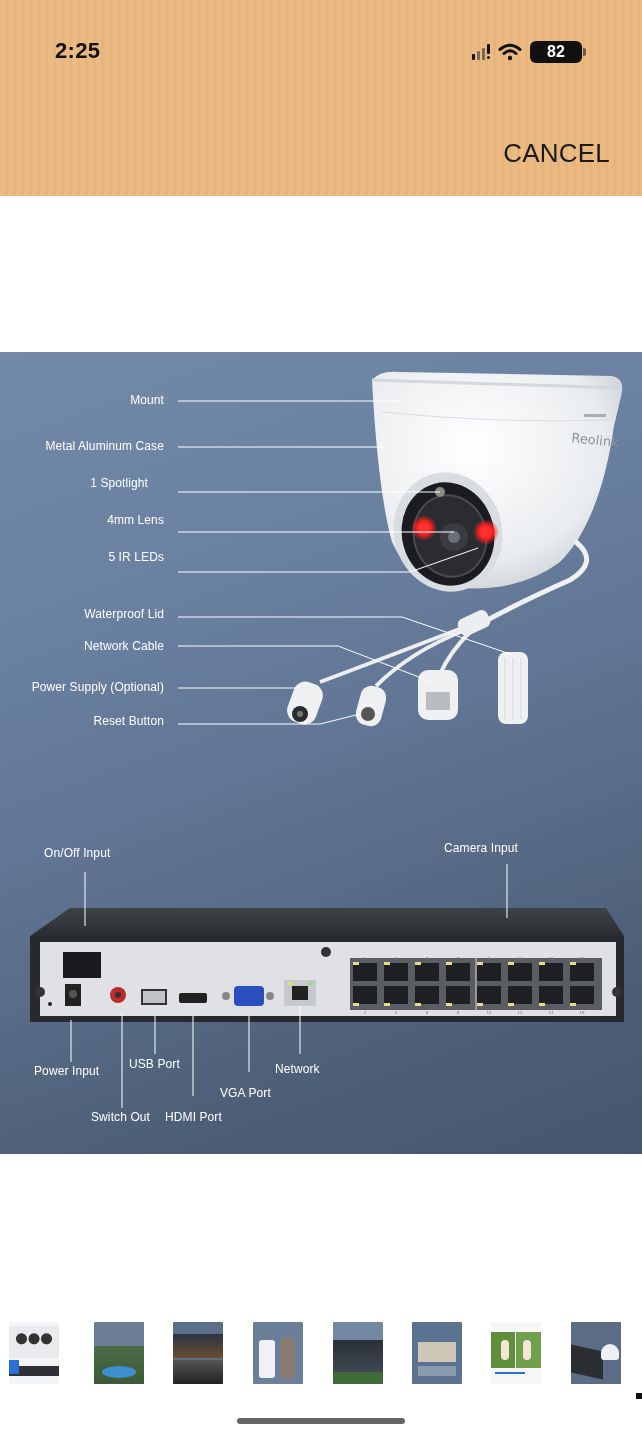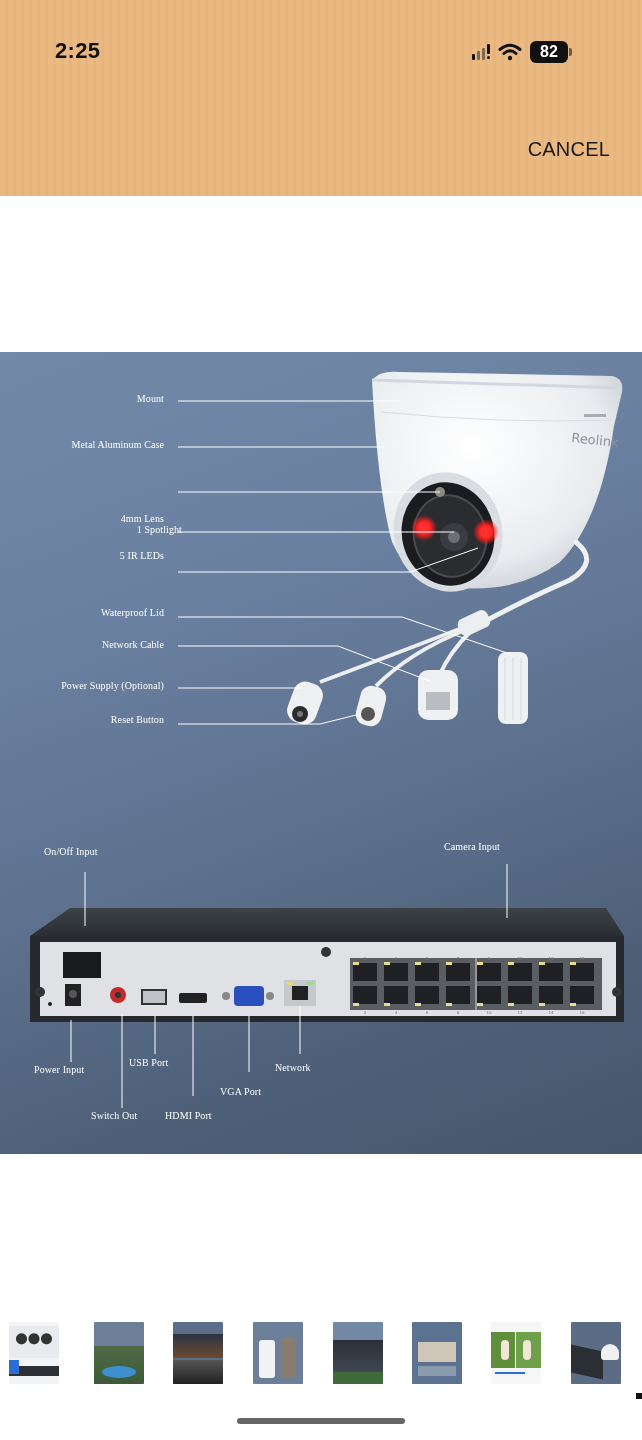--- a/index.html
+++ b/index.html
@@ -15,31 +15,31 @@
   .status-icons { position: absolute; left: 472px; top: 40px; height: 24px; display: flex; align-items: center; gap: 8px; }
   .signal { display: flex; align-items: flex-end; gap: 2px; height: 16px; }
   .signal span { display: block; width: 3px; background: #111; border-radius: 1px; }
   .signal span:nth-child(1) { height: 6px; }
   .signal span:nth-child(2) { height: 9px; background: #7a6a55; }
   .signal span:nth-child(3) { height: 12px; background: #7a6a55; }
   .signal .bang { width: 3px; height: 16px; background: transparent; position: relative; }
   .signal .bang::before { content: ""; position: absolute; left: 0; top: 0; width: 3px; height: 10px; background: #111; border-radius: 1px; }
   .signal .bang::after { content: ""; position: absolute; left: 0; top: 12px; width: 3px; height: 3px; background: #111; border-radius: 50%; }
   .battery { display: flex; align-items: center; }
-  .battery-body { width: 38px; height: 22px; background: #111; border-radius: 6px; color: #fff; font-size: 16px; font-weight: bold; display: flex; align-items: center; justify-content: center; }
+  .battery-body { width: 52px; height: 22px; background: #111; border-radius: 6px; color: #fff; font-size: 16px; font-weight: bold; display: flex; align-items: center; justify-content: center; }
   .battery-tip { width: 3px; height: 8px; background: #6b5b45; border-radius: 0 2px 2px 0; margin-left: 1px; }
-  .cancel-btn { position: absolute; right: 32px; top: 138px; font-size: 20px; color: #1a1a1a; letter-spacing: 0.2px; background: none; border: none; font-family: "Liberation Sans", sans-serif; cursor: pointer; margin-left: 6px; }
+  .cancel-btn { position: absolute; right: 32px; top: 138px; font-size: 26px; color: #1a1a1a; letter-spacing: 0.2px; background: none; border: none; font-family: "Liberation Sans", sans-serif; cursor: pointer; margin-left: 6px; }
 
   
   .product-image {
     position: absolute; left: 0; top: 352px; width: 642px; height: 802px; overflow: hidden;
     background: linear-gradient(160deg, #7389a8 0%, #6a80a0 30%, #5e7290 55%, #4e6078 80%, #46566c 100%);
   }
   .product-image svg { position: absolute; left: 0; top: 0; }
-  .label { position: absolute; color: #ffffff; font-size: 10px; white-space: nowrap; font-family: Liberation Serif, serif; letter-spacing: 0.1px; }
+  .label { position: absolute; color: #ffffff; font-size: 12px; white-space: nowrap; font-family: Liberation Sans, sans-serif; letter-spacing: 0.1px; }
   .label.right { text-align: right; }
 
   
   .thumb-strip { position: absolute; left: 0; top: 1320px; width: 642px; height: 70px; }
   .thumb { position: absolute; top: 2px; width: 50px; height: 62px; border-radius: 1px; overflow: hidden; cursor: pointer; }
   .thumb .band { position: absolute; left: 0; width: 100%; }
   .selected-marker { position: absolute; left: 636px; top: 1393px; width: 6px; height: 6px; background: #111; }
   .home-indicator { position: absolute; left: 237px; top: 1418px; width: 168px; height: 6px; border-radius: 3px; background: #666; }
 </style>
 </head>
@@ -232,21 +232,21 @@
       <line x1="122" y1="662" x2="122" y2="756"></line>
       <line x1="155" y1="664" x2="155" y2="702"></line>
       <line x1="193" y1="664" x2="193" y2="744"></line>
       <line x1="249" y1="664" x2="249" y2="720"></line>
       <line x1="300" y1="654" x2="300" y2="702"></line>
     </g>
   </svg>
 
   <div class="label right" style="right:478px; top:41px;">Mount</div>
   <div class="label right" style="right:478px; top:87px;">Metal Aluminum Case</div>
-  <div class="label right" style="right:460px; top:124px;margin-top:48px;">1 Spotlight</div>
+  <div class="label right" style="right:494px; top:124px;">1 Spotlight</div>
   <div class="label right" style="right:478px; top:161px;">4mm Lens</div>
   <div class="label right" style="right:478px; top:198px;">5 IR LEDs</div>
   <div class="label right" style="right:478px; top:255px;">Waterproof Lid</div>
   <div class="label right" style="right:478px; top:287px;">Network Cable</div>
   <div class="label right" style="right:478px; top:328px;">Power Supply (Optional)</div>
   <div class="label right" style="right:478px; top:362px;">Reset Button</div>
 
   <div class="label" style="left:44px; top:494px;">On/Off Input</div>
   <div class="label" style="left:444px; top:489px;">Camera Input</div>
   <div class="label" style="left:34px; top:712px;">Power Input</div>

